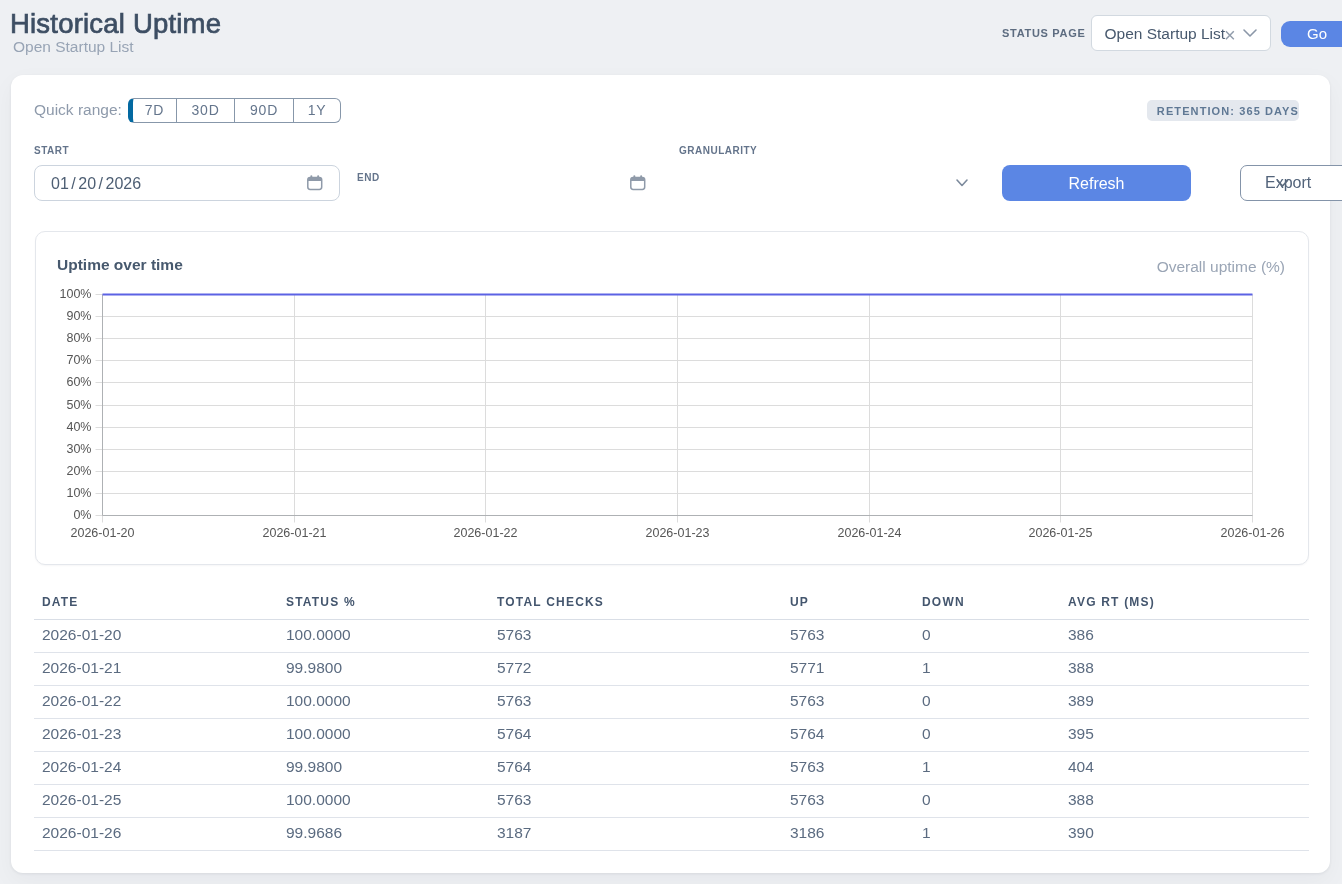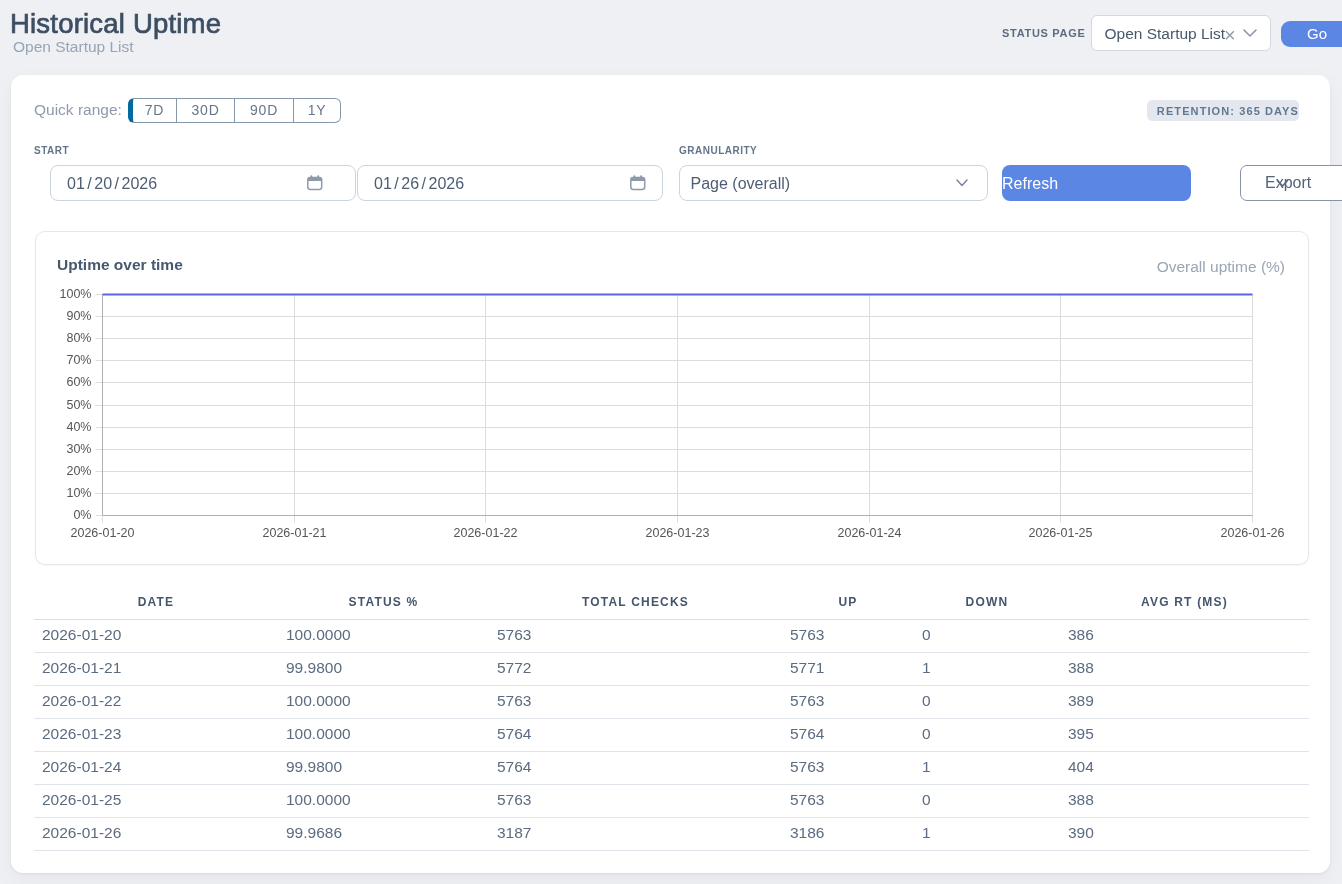--- a/index.html
+++ b/index.html
@@ -23,31 +23,31 @@
 .qr-btn { height:25px; border:1px solid #8797aa; border-left:none; background:#fff; color:#64758c; font-size:14px; letter-spacing:0.8px; font-family:"Liberation Sans",sans-serif; text-align:center; line-height:23px; }
 .qr-btn:first-child { border-left:5px solid #0369a1; border-radius:6px 0 0 6px; }
 .qr-btn:last-child { border-radius:0 6px 6px 0; }
 .badge { position:absolute; left:1136px; top:25px; width:152px; height:21px; background:#e4e8ee; border-radius:5px; color:#5f7894; font-size:11px; font-weight:700; letter-spacing:1.1px; text-align:right; line-height:22px; }
 
 .flabel { position:absolute; font-size:10px; font-weight:700; color:#64748b; letter-spacing:0.5px; }
 .finput { position:absolute; top:90px; height:36px; background:#fff; border:1px solid #ccd4de; border-radius:8px; font-size:16px; color:#4d5e73; line-height:35px; padding-left:16px; }
 .finput .sl { margin:0 2.5px; }
 .cal { position:absolute; top:100px; width:16px; height:16px; }
 .chev { position:absolute; }
-.refresh { position:absolute; left:991px; top:90px; width:189px; height:36px; background:#5b86e4; border-radius:8px; color:#fff; font-size:16px; text-align:left; line-height:38px; }
+.refresh { position:absolute; left:991px; top:90px; width:189px; height:36px; background:#5b86e4; border-radius:8px; color:#fff; font-size:16px; text-align:center; line-height:38px; }
 .export { position:absolute; left:1229px; top:90px; width:109px; height:36px; background:#fff; border:1px solid #8494a9; border-radius:7px; color:#52637a; font-size:16px; line-height:34px; padding-left:24px; }
 
 
 .chart-card { position:absolute; left:24px; top:156px; width:1274px; height:334px; background:#fff; border:1px solid #e4e7ec; border-radius:10px; box-shadow:0 1px 2px rgba(16,24,40,.04); }
 .chart-title { position:absolute; left:21px; top:23.5px; font-size:15.5px; font-weight:700; color:#47596e; }
 .chart-right { position:absolute; right:23px; top:26px; font-size:15.5px; color:#9aa5b5; }
 
 
 table { position:absolute; left:23px; top:520px; width:1275px; border-collapse:collapse; table-layout:fixed; }
-th { font-size:12px; font-weight:700; color:#44566e; letter-spacing:1.2px; text-align:center; padding:0 8px 10px 8px; border-bottom:1px solid #d9dee6; }
+th { font-size:12px; font-weight:700; color:#44566e; letter-spacing:1.2px; text-align:left; padding:0 8px 10px 8px; border-bottom:1px solid #d9dee6; }
 td { font-size:15.5px; color:#5b6b80; padding:0 8px 2px 8px; height:33px; border-bottom:1px solid #dfe3ea; }
 </style>
 </head>
 <body>
 <div id="page">
   <div class="h1">Historical Uptime</div>
   <div class="sub">Open Startup List</div>
   <div class="sp-label">STATUS PAGE</div>
   <div class="sp-select">Open Startup List</div>
   <div class="sp-x">×</div>
@@ -62,35 +62,33 @@
       <div class="qr-btn" style="width:49px;">7D</div>
       <div class="qr-btn" style="width:58px;">30D</div>
       <div class="qr-btn" style="width:59px;">90D</div>
       <div class="qr-btn" style="width:47px;">1Y</div>
     </div>
     <div class="badge">RETENTION: 365 DAYS</div>
 
     <div class="flabel" style="left:23px; top:70px;">START</div>
     <div class="flabel" style="left:346px; top:70px;margin-top:27px;">END</div>
     <div class="flabel" style="left:668px; top:70px;">GRANULARITY</div>
-    <div class="finput" style="left:23px; width:306px;margin-left:16px;">01<span class="sl">/</span>20<span class="sl">/</span>2026</div>
+    <div class="finput" style="left:23px; width:306px;">01<span class="sl">/</span>20<span class="sl">/</span>2026</div>
     <svg class="cal" style="left:296px;" width="16" height="16" viewBox="0 0 16 16">
         <rect x="3.4" y="0.2" width="1.9" height="3.6" rx="0.9" fill="#8f9aa9"></rect>
         <rect x="10.2" y="0.2" width="1.9" height="3.6" rx="0.9" fill="#8f9aa9"></rect>
         <rect x="0.8" y="2.4" width="13.9" height="12.1" rx="2.4" fill="none" stroke="#8f9aa9" stroke-width="1.5"></rect>
         <path d="M1 6.1 h13.5 v-1.3 a2.4 2.4 0 0 0 -2.4 -2.4 H3.4 a2.4 2.4 0 0 0 -2.4 2.4 z" fill="#8f9aa9"></path>
       </svg>
-    <div class="finput" style="left:346px; width:306px;">01<span class="sl">/</span>26<span class="sl">/</span>2026</div>
     <svg class="cal" style="left:619px;" width="16" height="16" viewBox="0 0 16 16">
         <rect x="3.4" y="0.2" width="1.9" height="3.6" rx="0.9" fill="#8f9aa9"></rect>
         <rect x="10.2" y="0.2" width="1.9" height="3.6" rx="0.9" fill="#8f9aa9"></rect>
         <rect x="0.8" y="2.4" width="13.9" height="12.1" rx="2.4" fill="none" stroke="#8f9aa9" stroke-width="1.5"></rect>
         <path d="M1 6.1 h13.5 v-1.3 a2.4 2.4 0 0 0 -2.4 -2.4 H3.4 a2.4 2.4 0 0 0 -2.4 2.4 z" fill="#8f9aa9"></path>
       </svg>
-    <div class="finput" style="left:668px; width:309px; padding-left:10.5px;">Page (overall)</div>
     <svg class="chev" style="left:944px; top:103px;" width="14" height="10" viewBox="0 0 14 10">
         <path d="M2 2 L7 7.5 L12 2" fill="none" stroke="#7c8a9c" stroke-width="1.6" stroke-linecap="round" stroke-linejoin="round"></path>
       </svg>
     <div class="refresh">Refresh</div>
     <div class="export">Export</div>
     <svg class="chev" style="left:1265px; top:104px;" width="13" height="9" viewBox="0 0 13 9">
         <path d="M1.5 1.5 L6.5 7 L11.5 1.5" fill="none" stroke="#5c6b7e" stroke-width="1.7" stroke-linecap="round" stroke-linejoin="round"></path>
       </svg>
 
     <div class="chart-card">

